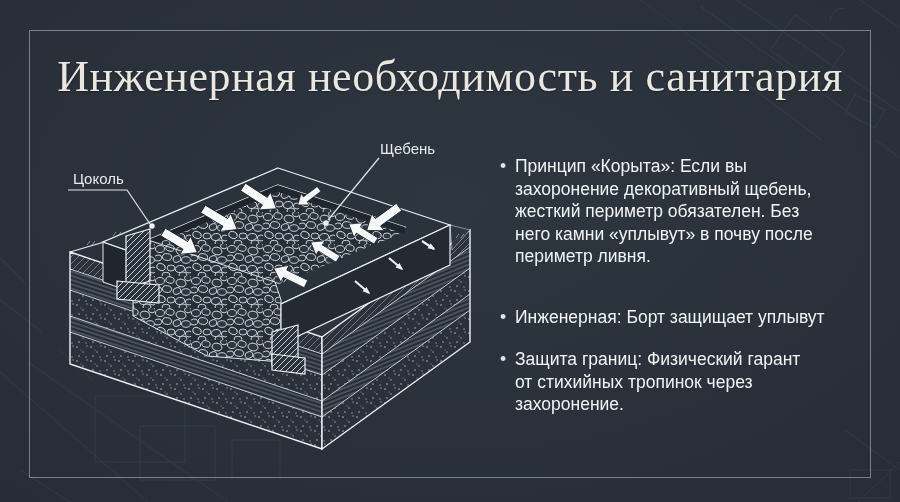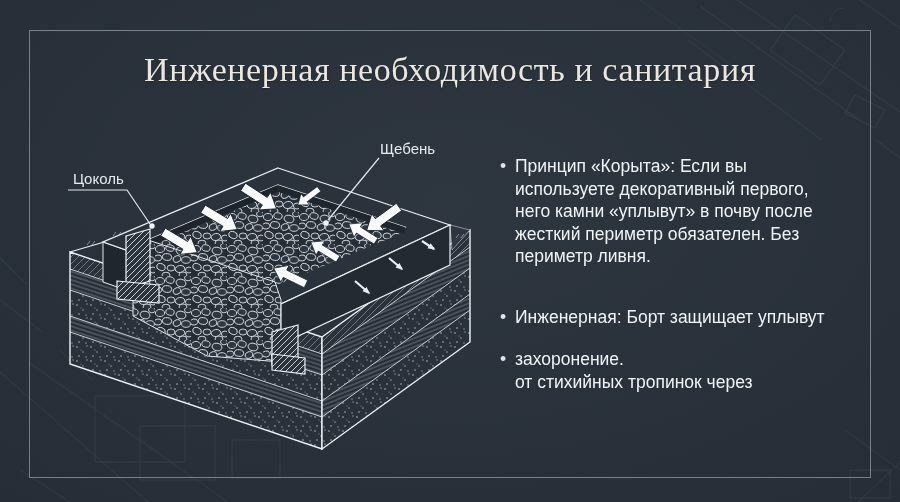--- a/index.html
+++ b/index.html
@@ -9,21 +9,21 @@
     font-family:"Liberation Sans",sans-serif;
   }
   .bp{position:absolute;left:0;top:0;width:900px;height:502px;}
   .frame{
     position:absolute;left:29px;top:30px;width:840px;height:446px;
     border:1.5px solid rgba(198,209,218,.5);pointer-events:none;
   }
   .title{
     position:absolute;top:51px;left:0;width:100%;text-align:center;
     font-family:"Liberation Serif","DejaVu Serif",serif;font-weight:400;
-    font-size:34px;letter-spacing:.6px;color:#e9e7df;
+    font-size:44px;letter-spacing:.6px;color:#e9e7df;
     text-shadow:0 1px 2px rgba(0,0,0,.35);
   }
   .diagram{position:absolute;left:47px;top:130px;width:445px;height:348px;}
   .points{
     position:absolute;left:500px;top:155px;width:346px;
     color:#f1f4f6;font-size:17.5px;line-height:22.5px;
   }
   .point{position:relative;padding-left:15px;white-space:nowrap;}
   .point .marker{position:absolute;left:0;top:0;color:#dfe5ea;}
   .point b{font-weight:400;}
@@ -218,34 +218,35 @@
     </g>
   </svg>
 
   <div class="title">Инженерная необходимость и санитария</div>
 
   <div class="points">
 
     <div class="point mb-lg">
       <span class="marker">•</span>
       <div><b>Принцип «Корыта»:</b><span> Если вы</span></div>
-      <div>используете декоративный первого,</div>
+      <div>захоронение декоративный щебень,</div>
+      <div>жесткий периметр обязателен. Без</div>
       <div>него камни «уплывут» в почву после</div>
-      <div>жесткий периметр обязателен. Без</div>
       <div>периметр ливня.</div>
     </div>
 
     <div class="point mb-sm">
       <span class="marker">•</span>
       <div><b>Инженерная:</b><span> Борт защищает уплывут</span></div>
     </div>
 
     <div class="point">
       <span class="marker">•</span>
+      <div><b>Защита границ:</b><span> Физический гарант</span></div>
+      <div>от стихийных тропинок через</div>
       <div>захоронение.</div>
-      <div>от стихийных тропинок через</div>
     </div>
 
   </div>
 
   <div class="frame"></div>
 
 </div>
 
 </body></html>

